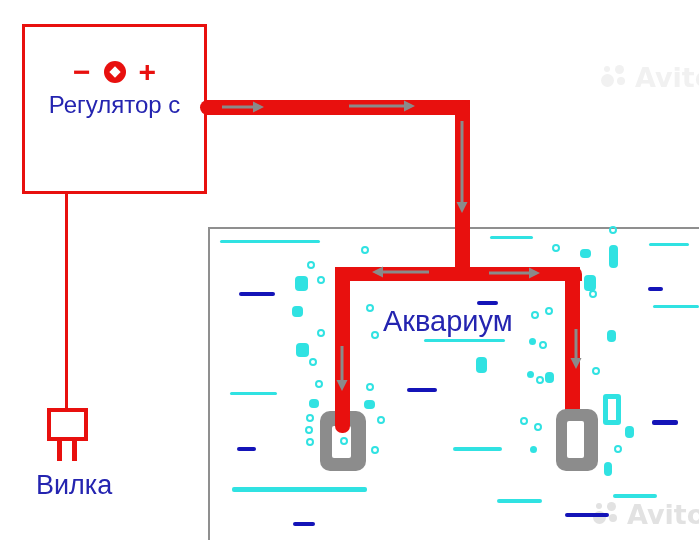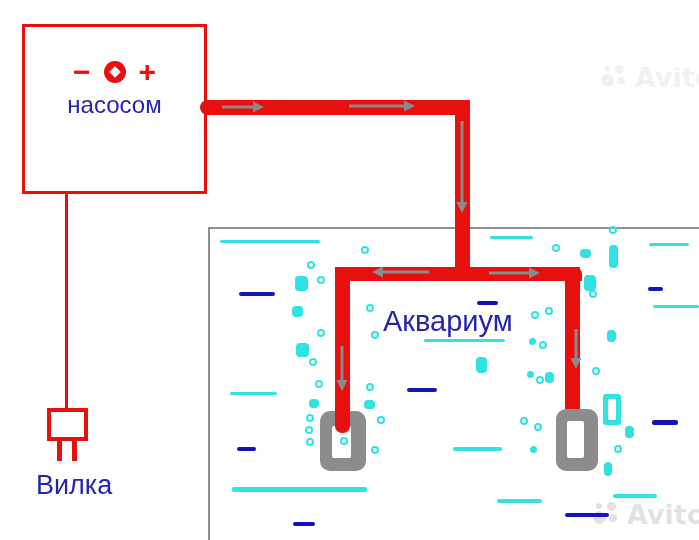--- a/index.html
+++ b/index.html
@@ -103,21 +103,21 @@
     <div class="dec" style="left: 565px; top: 513px; width: 44px; height: 4px; background: rgb(20, 20, 184); border-radius: 2px;"></div>
   </div>
 
 <div class="abs regulator">
   <div class="polarity">
     <span class="sign">−</span>
     <span class="pump-icon"></span>
     <span class="sign">+</span>
   </div>
   <div class="reg-label">
-    <div>насосом</div>
+    <div>Регулятор с</div>
   </div>
 </div>
 
 <div class="abs wire"></div>
 <div class="abs plug-body"></div>
 <div class="abs prong p1"></div>
 <div class="abs prong p2"></div>
 <div class="abs plug-label">Вилка</div>
 
 <div class="pipe" id="p-sh"></div>

